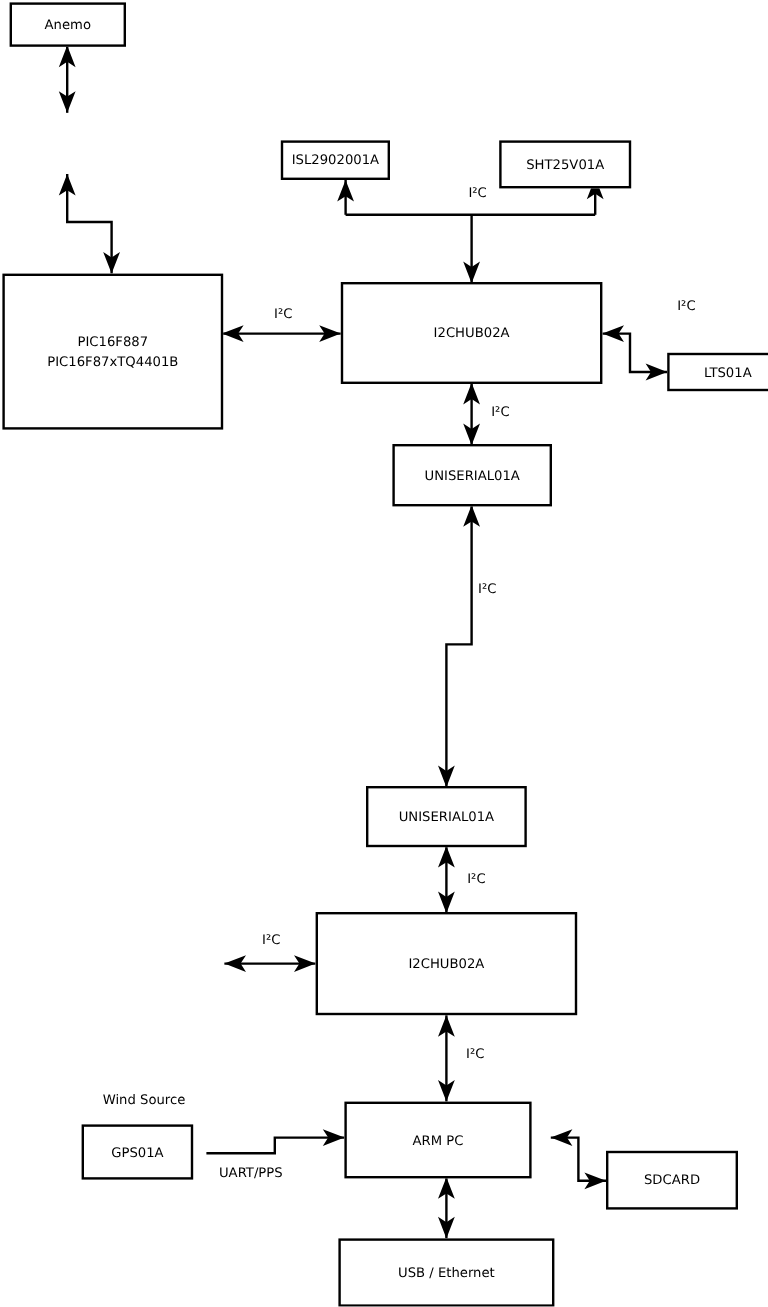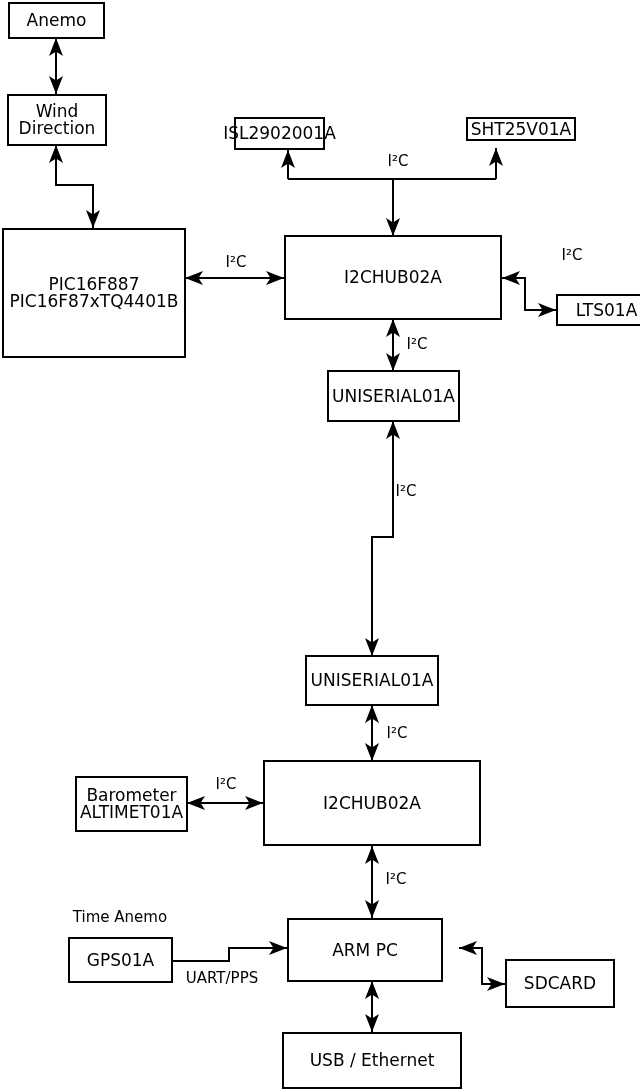--- a/index.html
+++ b/index.html
@@ -14,28 +14,28 @@
   #wires { position:absolute; left:0; top:0; z-index:1; }
   .wire { stroke:#000000; stroke-width:2; fill:none; }
   .box {
     position:absolute;
     box-sizing:border-box;
     border:2px solid #000000;
     background:#ffffff;
     display:flex; flex-direction:column;
     align-items:center; justify-content:center;
     text-align:right;
-    font-size:17px; line-height:17px;
+    font-size:11px; line-height:17px;
     z-index:2;
     white-space:nowrap;
   }
   .buslabel {
     position:absolute;
     transform:translate(-50%,-50%);
-    font-size:15px; line-height:16px;
+    font-size:11px; line-height:16px;
     z-index:2;
     white-space:nowrap;
   }
 </style>
 </head>
 <body>
 
 <div id="canvas">
 
   <svg id="wires" width="640" height="1089" viewBox="0 0 640 1089">
@@ -60,35 +60,31 @@
     <path class="wire" d="M372,846 V918" marker-start="url(#ah)" marker-end="url(#ah)"></path>
     <path class="wire" d="M172,961 H229 V948 H287" marker-end="url(#ah)"></path>
     <path class="wire" d="M459,948 H482 V984 H505" marker-start="url(#ah)" marker-end="url(#ah)"></path>
     <path class="wire" d="M372,981 V1032" marker-start="url(#ah)" marker-end="url(#ah)"></path>
   </svg>
 
   <div class="box" style="left:8px;top:2px;width:97px;height:37px">
     <span>Anemo</span>
   </div>
 
-  <div class="box" style="left:7px;top:94px;width:100px;height:52px">
-    <span>Wind</span>
-    <span>Direction</span>
-  </div>
 
   <div class="box" style="left:2px;top:228px;width:184px;height:130px">
     <span>PIC16F887</span>
     <span>PIC16F87xTQ4401B</span>
   </div>
 
   <div class="box" style="left:234px;top:117px;width:91px;height:33px">
     <span>ISL2902001A</span>
   </div>
 
-  <div class="box" style="left:466px;top:117px;width:110px;height:24px">
+  <div class="box" style="left:416px;top:117px;width:110px;height:40px">
     <span>SHT25V01A</span>
   </div>
 
   <div class="box" style="left:284px;top:235px;width:218px;height:85px">
     <span>I2CHUB02A</span>
   </div>
 
   <div class="box" style="left:556px;top:294px;width:101px;height:32px">
     <span>LTS01A</span>
   </div>
@@ -98,45 +94,41 @@
   </div>
 
   <div class="box" style="left:305px;top:655px;width:134px;height:51px">
     <span>UNISERIAL01A</span>
   </div>
 
   <div class="box" style="left:263px;top:760px;width:218px;height:86px">
     <span>I2CHUB02A</span>
   </div>
 
-  <div class="box" style="left:75px;top:776px;width:113px;height:56px">
-    <span>Barometer</span>
-    <span>ALTIMET01A</span>
-  </div>
 
   <div class="box" style="left:287px;top:918px;width:156px;height:64px">
     <span>ARM PC</span>
   </div>
 
-  <div class="box" style="left:68px;top:937px;width:105px;height:46px">
+  <div class="box" style="left:68px;top:937px;width:93px;height:46px">
     <span>GPS01A</span>
   </div>
 
   <div class="box" style="left:282px;top:1032px;width:180px;height:57px">
     <span>USB / Ethernet</span>
   </div>
 
   <div class="box" style="left:505px;top:959px;width:110px;height:49px">
     <span>SDCARD</span>
   </div>
 
   <div class="buslabel" style="left:236px;top:262px">I²C</div>
   <div class="buslabel" style="left:398px;top:161px">I²C</div>
   <div class="buslabel" style="left:572px;top:255px">I²C</div>
   <div class="buslabel" style="left:417px;top:344px">I²C</div>
   <div class="buslabel" style="left:406px;top:491px">I²C</div>
   <div class="buslabel" style="left:397px;top:733px">I²C</div>
   <div class="buslabel" style="left:226px;top:784px">I²C</div>
   <div class="buslabel" style="left:396px;top:879px">I²C</div>
-  <div class="buslabel" style="left:120px;top:917px">Time Anemo</div>
-  <div class="buslabel" style="left:222px;top:978px">UART/PPS</div>
+  <div class="buslabel" style="left:120px;top:917px">Wind Source</div>
+  <div class="buslabel" style="left:209px;top:978px">UART/PPS</div>
 
 </div>
 
 </body></html>

